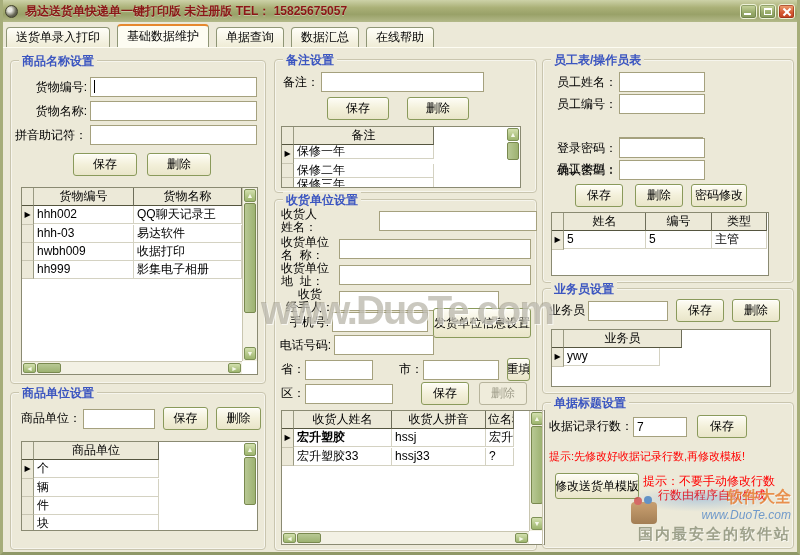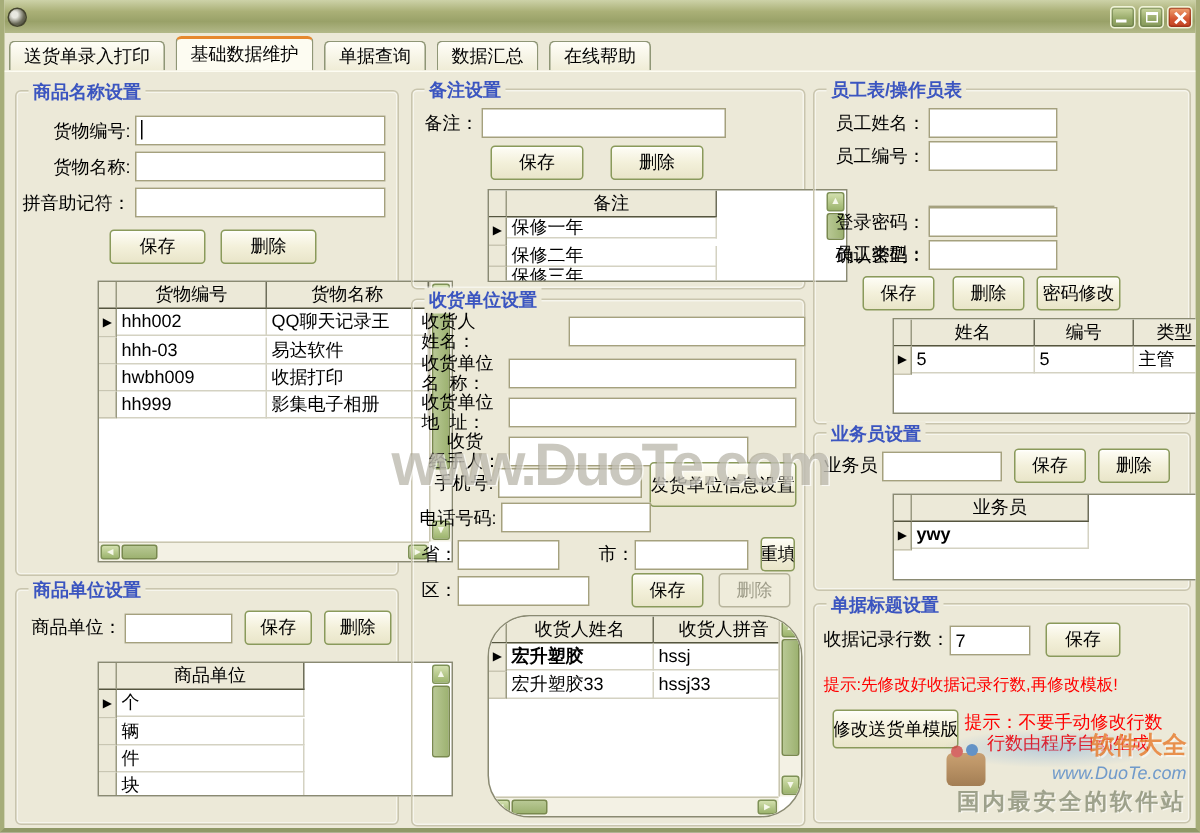--- a/index.html
+++ b/index.html
@@ -45,21 +45,21 @@
   .btn { height:23px; background:linear-gradient(#fefdf6,#f3f0da 50%,#e9e5c9); border:1px solid #8a9a5b;
       border-radius:3px; font-size:12px; color:#000; cursor:pointer; white-space:nowrap; overflow:hidden;
       display:inline-flex; align-items:center; justify-content:center; box-shadow:0 1px 0 rgba(255,255,255,.7) inset; }
   .btn.dis { color:#9f9d8a; border-color:#b7b49c; background:#efecdb; box-shadow:none; cursor:default; }
   
   .combo { position:relative; width:84px; height:20px; background:#fff; border:1px solid #a5a17e; }
   .combo .db { position:absolute; right:1px; top:1px; bottom:1px; width:16px; border-radius:2px;
       background:linear-gradient(#cade9e,#93b264); border:1px solid #7a9552; color:#fdfdf4; font-size:8px;
       display:flex; align-items:center; justify-content:center; cursor:pointer; }
   
-  .grid { position:absolute; background:#fff; border:1px solid #8a8a72; overflow:hidden;margin-left:44px; }
+  .grid { position:absolute; background:#fff; border:1px solid #8a8a72; overflow:hidden; }
   .ghead,.gr { display:flex; width:max-content; }
   .hc { background:#ece9d8; border-right:1px solid #6e6e5a; border-bottom:1px solid #55553f;
       font-size:12px; text-align:center; height:18px; line-height:17px; overflow:hidden; white-space:nowrap; }
   .ind { width:12px; background:#ece9d8; border-right:1px solid #9a9a82; border-bottom:1px solid #c9c6b2;
       font-size:8px; line-height:18px; color:#000; text-align:center; flex:none; }
   .ghead .ind { border-bottom:1px solid #55553f; }
   .gc { font-size:12px; padding:0 3px; height:18px; line-height:17px; border-right:1px solid #d4d2c2;
       border-bottom:1px solid #d4d2c2; overflow:hidden; white-space:nowrap; }
   .gr { cursor:pointer; }
   
@@ -92,20 +92,21 @@
   .wm-wave { position:absolute; right:20px; bottom:40px; width:150px; height:26px; border-radius:50%;
       background:radial-gradient(ellipse at center, rgba(90,150,220,.35), rgba(90,150,220,0) 70%); pointer-events:none; z-index:48; }
 </style>
 </head>
 <body>
 
 <div id="app">
 
   <div class="titlebar">
     <span class="app-icon"></span>
+    <span class="title-text">易达送货单快递单一键打印版 未注册版  TEL： 15825675057</span>
     <span class="win-btns">
       <span class="wbtn">
           <span class="ic-min"></span>
         </span>
       <span class="wbtn">
           <span class="ic-max"></span>
         </span>
       <span class="wbtn close"><span class="ic-x"></span></span>
     </span>
   </div>
@@ -290,21 +291,21 @@
         <span class="lb" style="margin-left:26px;">市：</span>
         <input class="in" style="width: 76px;">
         <button class="btn" style="width:48px;margin-left:8px;">重填</button>
       </div>
       <div class="row" style="left:6px;top:182px;right:6px;">
         <span class="lb">区：</span>
         <input class="in" style="width: 88px;">
         <button class="btn" style="width:48px;margin-left:28px;">保存</button>
         <button class="btn dis" style="width:48px;margin-left:10px;">删除</button>
       </div>
-      <div class="grid" style="left:6px;top:210px;width:210px;height:135px;border-radius:28px;">
+      <div class="grid" style="left:6px;top:210px;width:264px;height:135px;">
         <div class="ghead">
           <span class="ind"></span>
           <span class="hc" style="width:98px;">收货人姓名</span>
           <span class="hc" style="width:94px;">收货人拼音</span>
           <span class="hc" style="width:28px;text-align:left;padding-left:2px;">位名称</span>
         </div>
         <div class="gr">
           <span class="ind">▶</span>
           <span class="gc" style="width:98px;font-weight:bold;">宏升塑胶</span>
           <span class="gc" style="width:94px;">hssj</span>
@@ -382,21 +383,21 @@
         <button class="btn" style="width:48px;margin-left:8px;">保存</button>
         <button class="btn" style="width:48px;margin-left:8px;">删除</button>
       </div>
       <div class="grid" style="left:8px;top:40px;width:220px;height:58px;">
         <div class="ghead">
           <span class="ind"></span>
           <span class="hc" style="width:118px;">业务员</span>
         </div>
         <div class="gr">
           <span class="ind">▶</span>
-          <span class="gc" style="width:118px;font-weight:bold;">ywy</span>
+          <span class="gc" style="width:96px;">ywy</span>
         </div>
       </div>
     </div>
 
     <div class="g" style="left:539px;top:354px;width:252px;height:147px;">
       <span class="gt">单据标题设置</span>
       <div class="row" style="left:6px;top:12px;">
         <span class="lb">收据记录行数：</span>
         <input class="in" style="width: 54px;" value="7">
         <button class="btn" style="width:50px;margin-left:10px;">保存</button>

